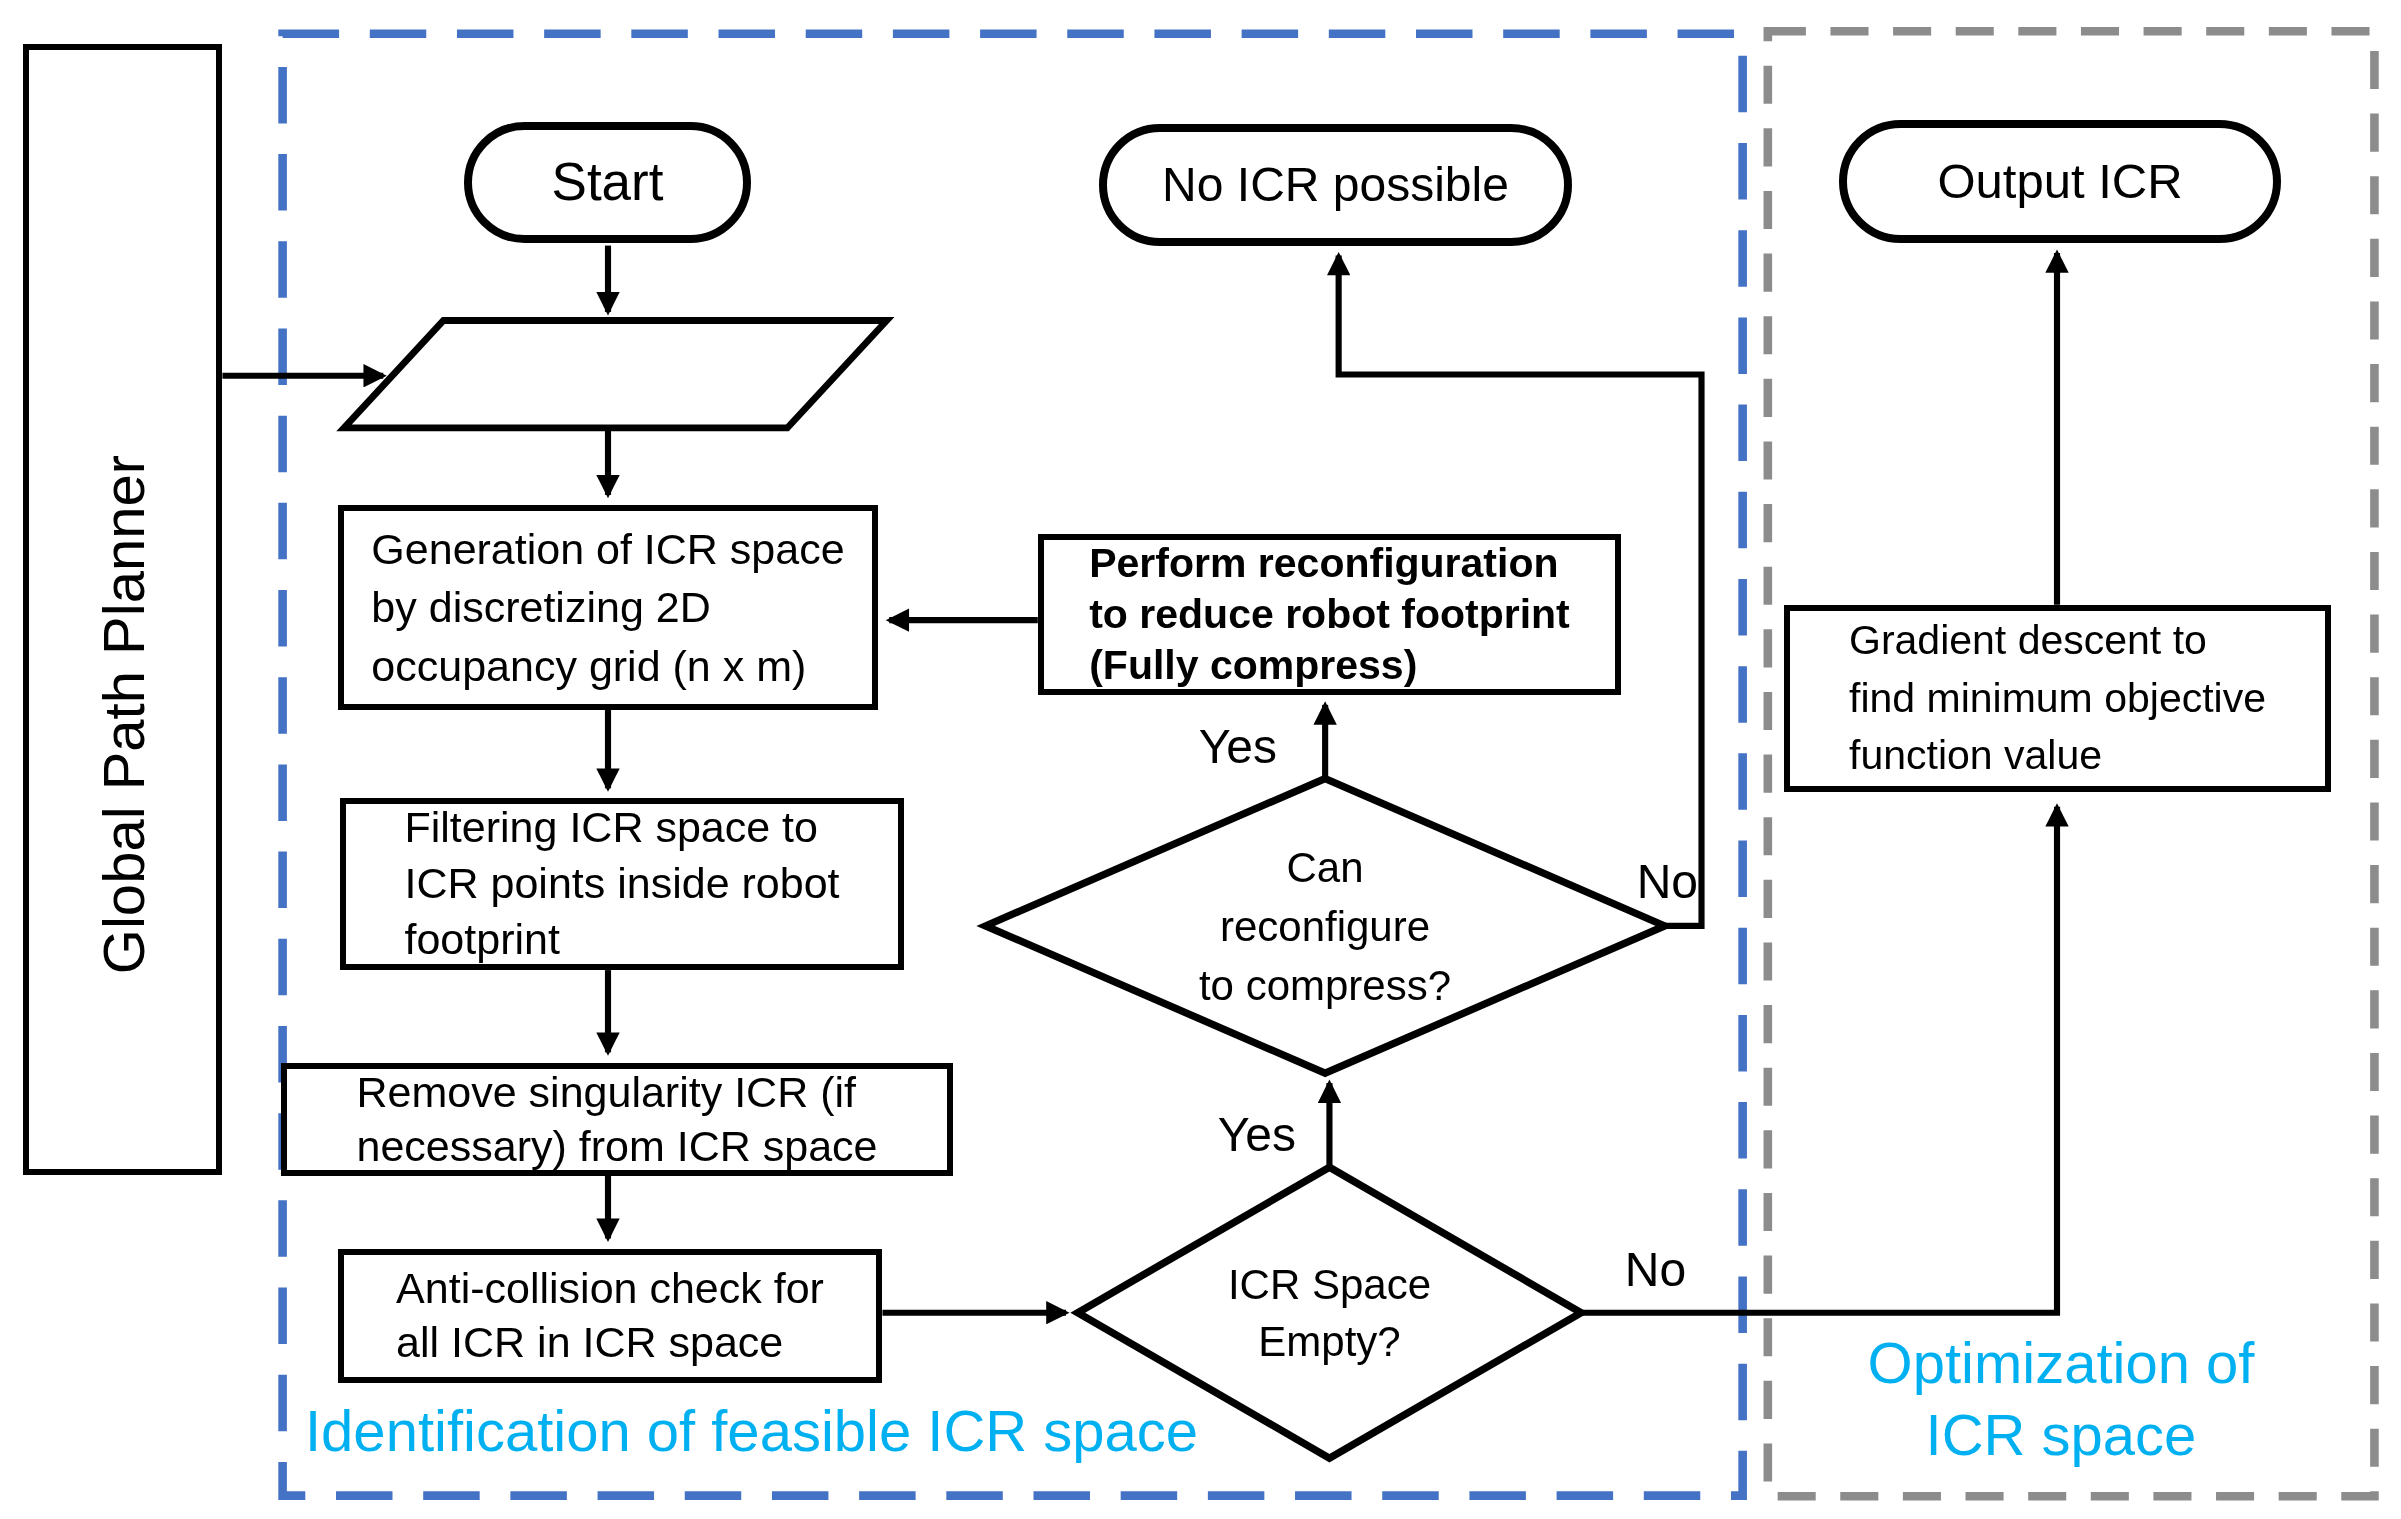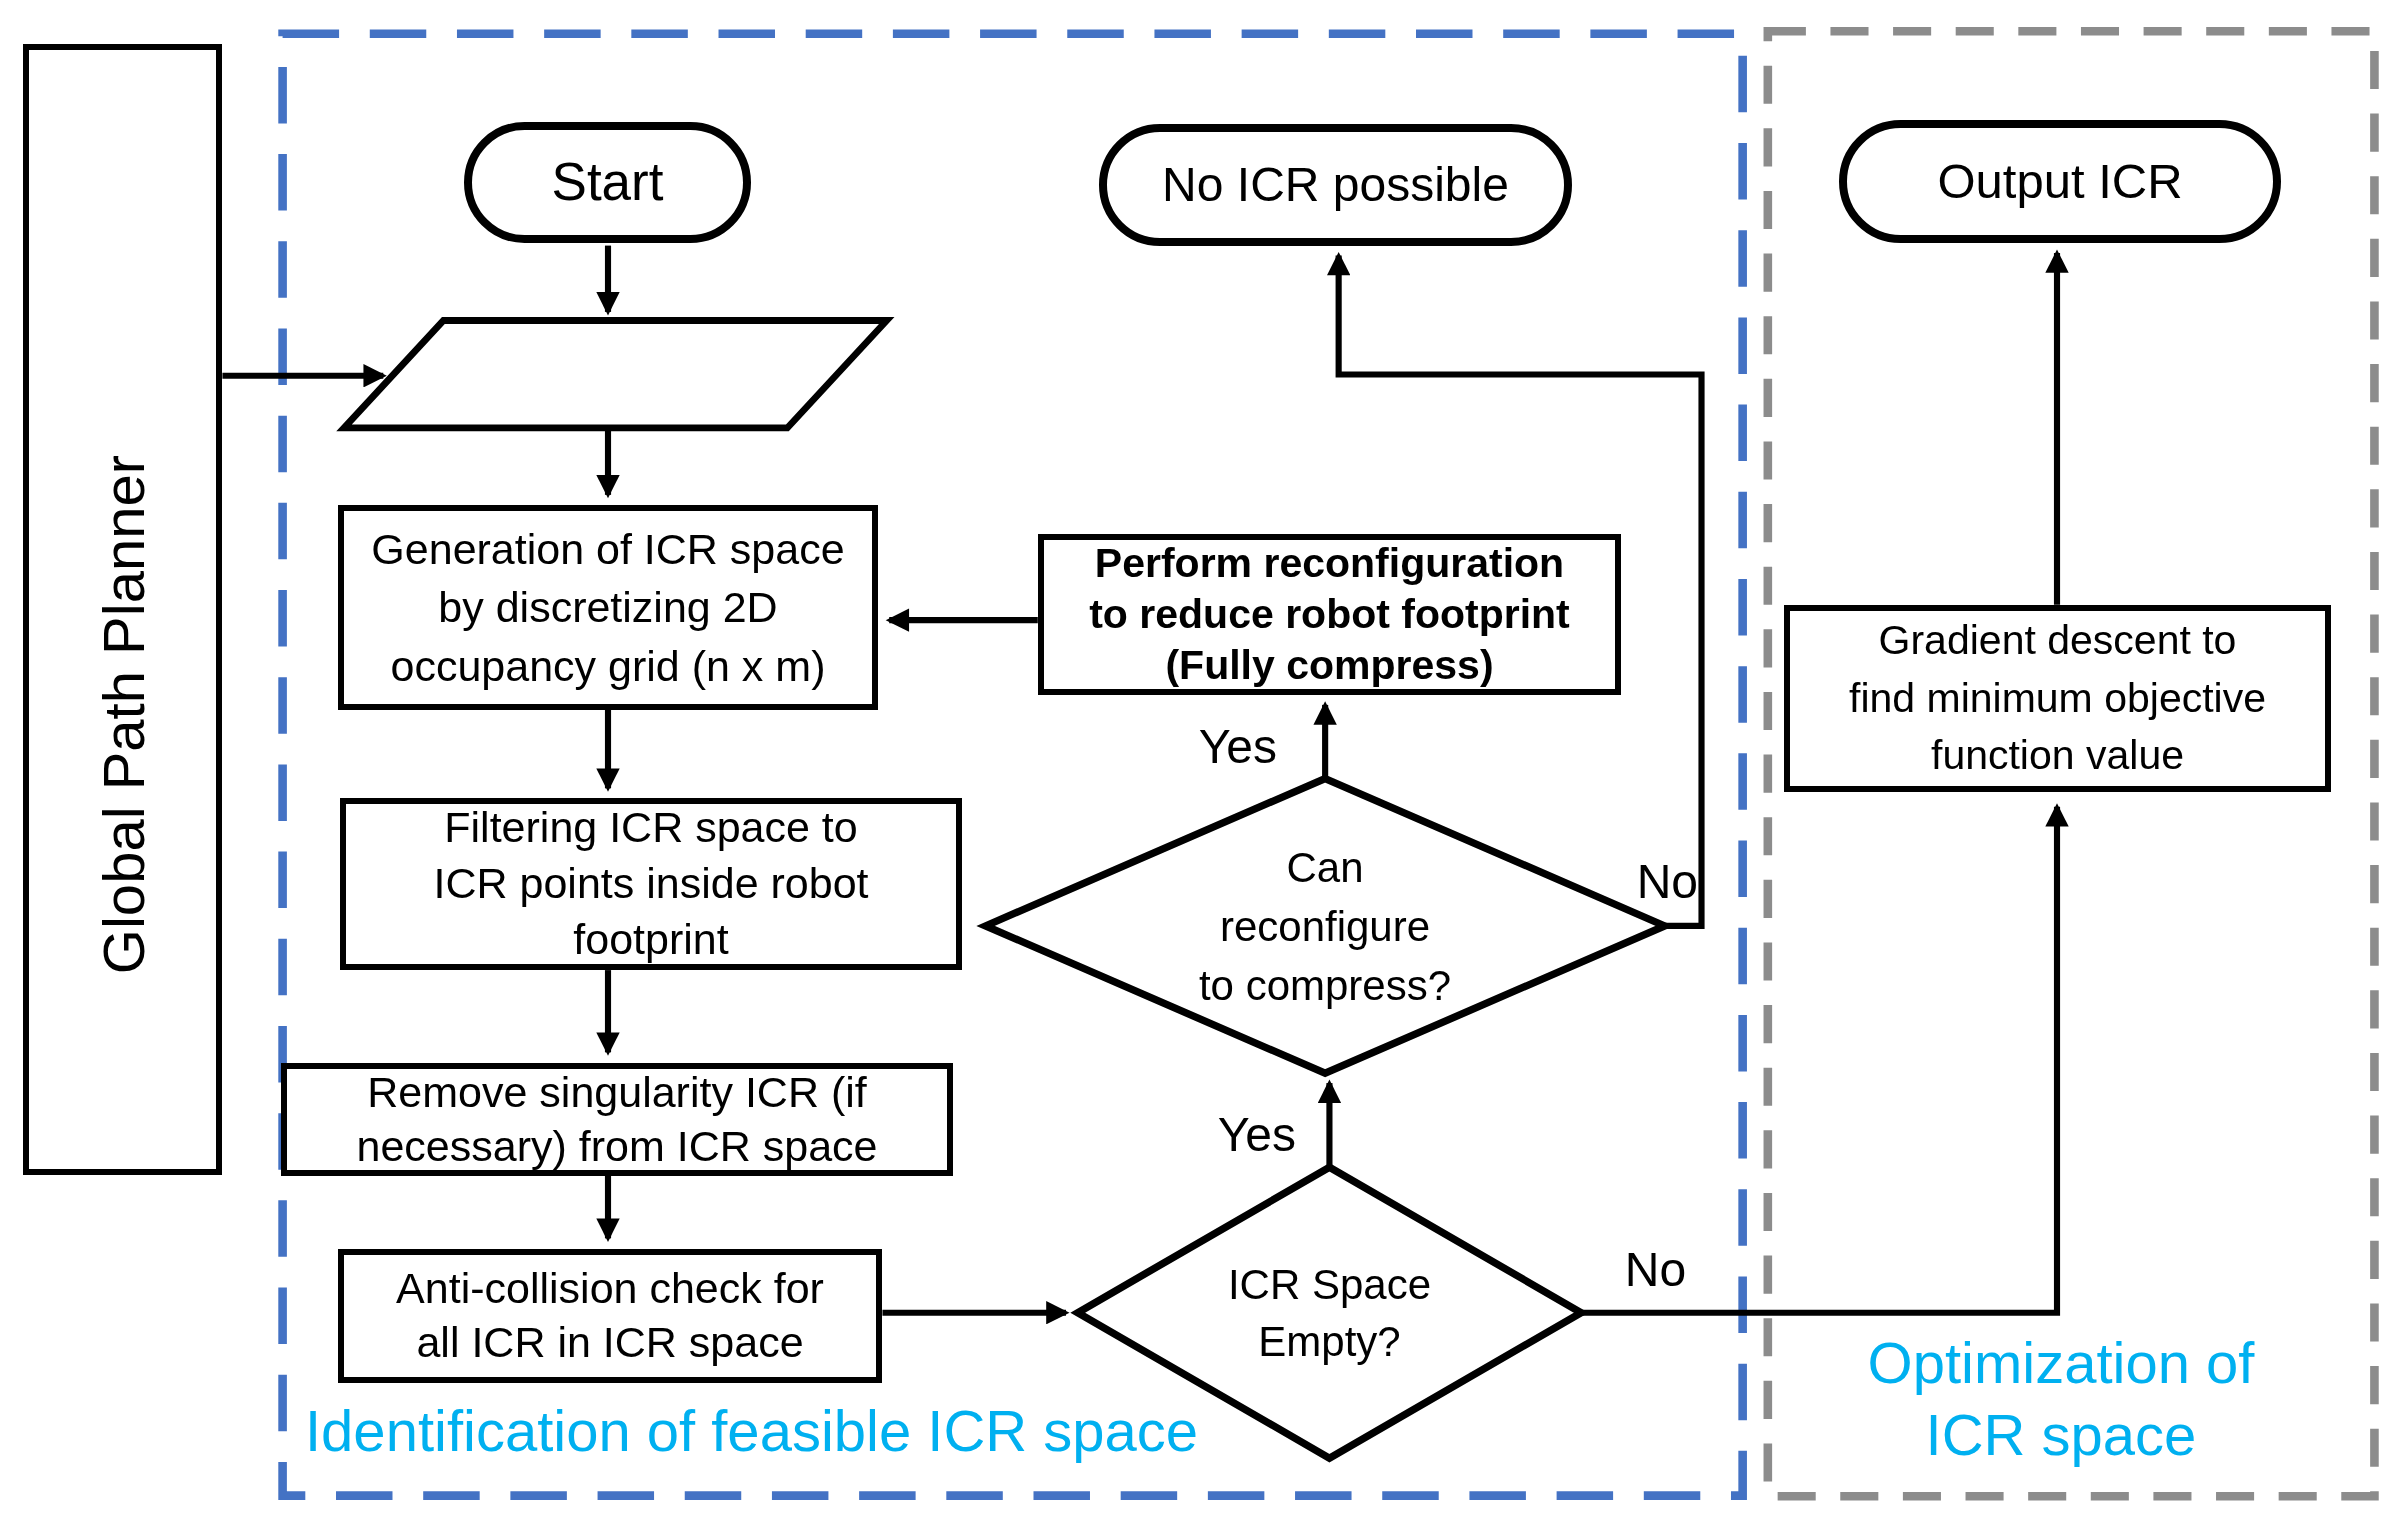--- a/index.html
+++ b/index.html
@@ -10,21 +10,20 @@
     font-family:"Liberation Sans",sans-serif;
     color:#000;
     overflow:hidden;
   }
   #shapes{position:absolute;left:0;top:0;}
   .node{
     position:absolute;
     background:#ffffff;
     border:6.1px solid #000;
     display:flex;align-items:center;justify-content:center;
-    text-align:center;
     font-size:43px;line-height:1.3;
     white-space:pre-line;
     box-sizing:border-box;
   }
   .stadium{border-width:8px;border-radius:74px;font-size:53px;}
   .freetext{
     position:absolute;display:flex;align-items:center;justify-content:center;
     text-align:center;white-space:pre-line;background:transparent;border:none;
   }
   .edge-label{font-size:48px;}
@@ -78,21 +77,21 @@
   </div>
 
   <div class="node stadium" style="left:464px;top:122px;width:287px;height:121px;">Start</div>
   <div class="node stadium" style="left:1839px;top:120px;width:442px;height:123px;font-size:49px;">Output ICR</div>
   <div class="node stadium" style="left:1099px;top:124px;width:473px;height:122px;font-size:48px;">No ICR possible</div>
 
 
   <div class="node" style="left:338px;top:505px;width:540px;height:205px;line-height:1.35;">Generation of ICR space
 by discretizing 2D
 occupancy grid (n x m)</div>
-  <div class="node" style="left:340px;top:798px;width:622px;height:172px;">Filtering ICR space to
+  <div class="node" style="left:340px;top:798px;width:564px;height:172px;">Filtering ICR space to
 ICR points inside robot
 footprint</div>
   <div class="node" style="left:281px;top:1063px;width:672px;height:113px;line-height:1.25;">Remove singularity ICR (if
 necessary) from ICR space</div>
   <div class="node" style="left:338px;top:1249px;width:544px;height:134px;line-height:1.25;">Anti-collision check for
 all ICR in ICR space</div>
   <div class="node" style="left:1038px;top:534px;width:583px;height:161px;font-size:41px;line-height:1.25;font-weight:bold;">Perform reconfiguration
 to reduce robot footprint
 (Fully compress)</div>
   <div class="node" style="left:1784px;top:605px;width:547px;height:187px;font-size:41px;line-height:1.4;">Gradient descent to

